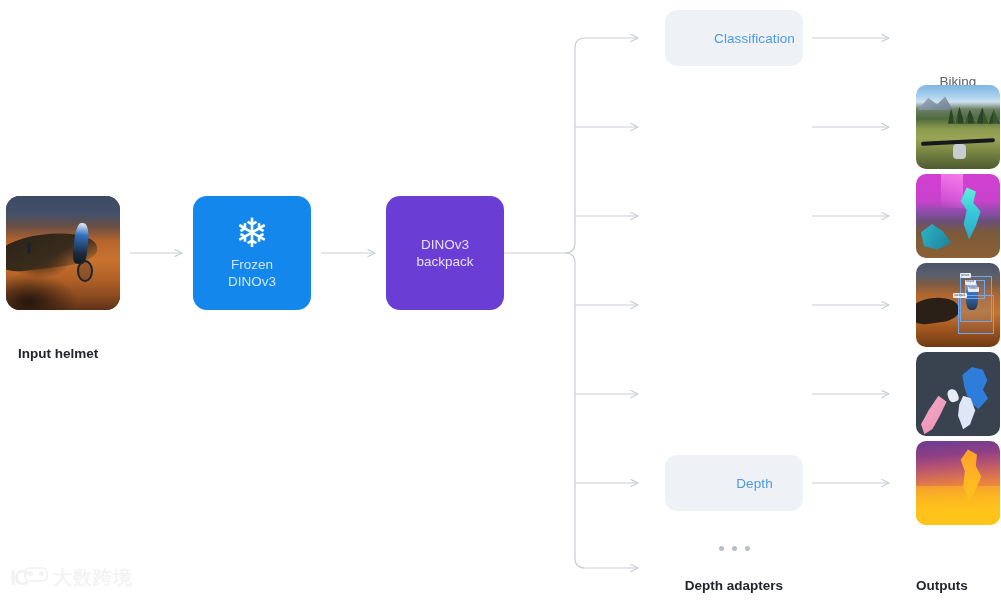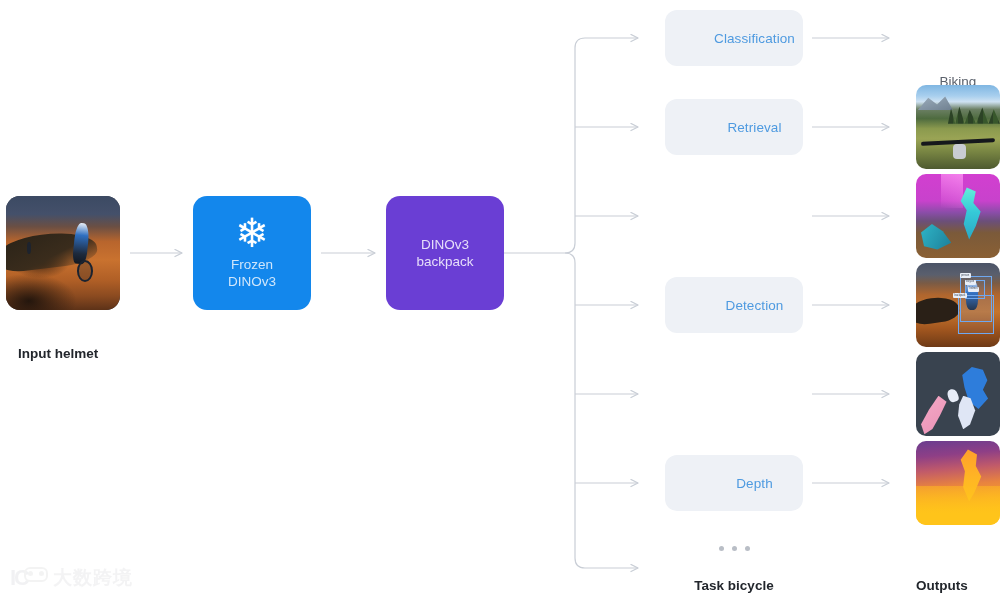--- a/index.html
+++ b/index.html
@@ -362,37 +362,31 @@
   </div>
 
   <div class="node features-box">
     <div class="features-label">DINOv3</div>
     <div class="features-label">backpack</div>
   </div>
 
   <div class="node task-box" style="top:10px">
     <span class="task-label">Classification</span>
   </div>
-  <div class="node task-box" style="top:99px">
-    <span class="task-label">Retrieval</span>
-  </div>
-  <div class="node task-box" style="top:277px">
-    <span class="task-label">Detection</span>
-  </div>
   <div class="node task-box" style="top:455px">
     <span class="task-label">Depth</span>
   </div>
 
   <div class="dots">
     <i></i>
     <i></i>
     <i></i>
   </div>
 
-  <div class="caption cap-tasks">Task bicycle</div>
+  <div class="caption cap-tasks">Depth adapters</div>
 
   <div class="out-text" style="top:31px">Biking</div>
 
   <div class="out-thumb" style="top:85px">
     <div class="photo-retrieval">
       <div class="peak"></div>
       <div class="trees"></div>
       <div class="bars"></div>
       <div class="hub"></div>
     </div>

